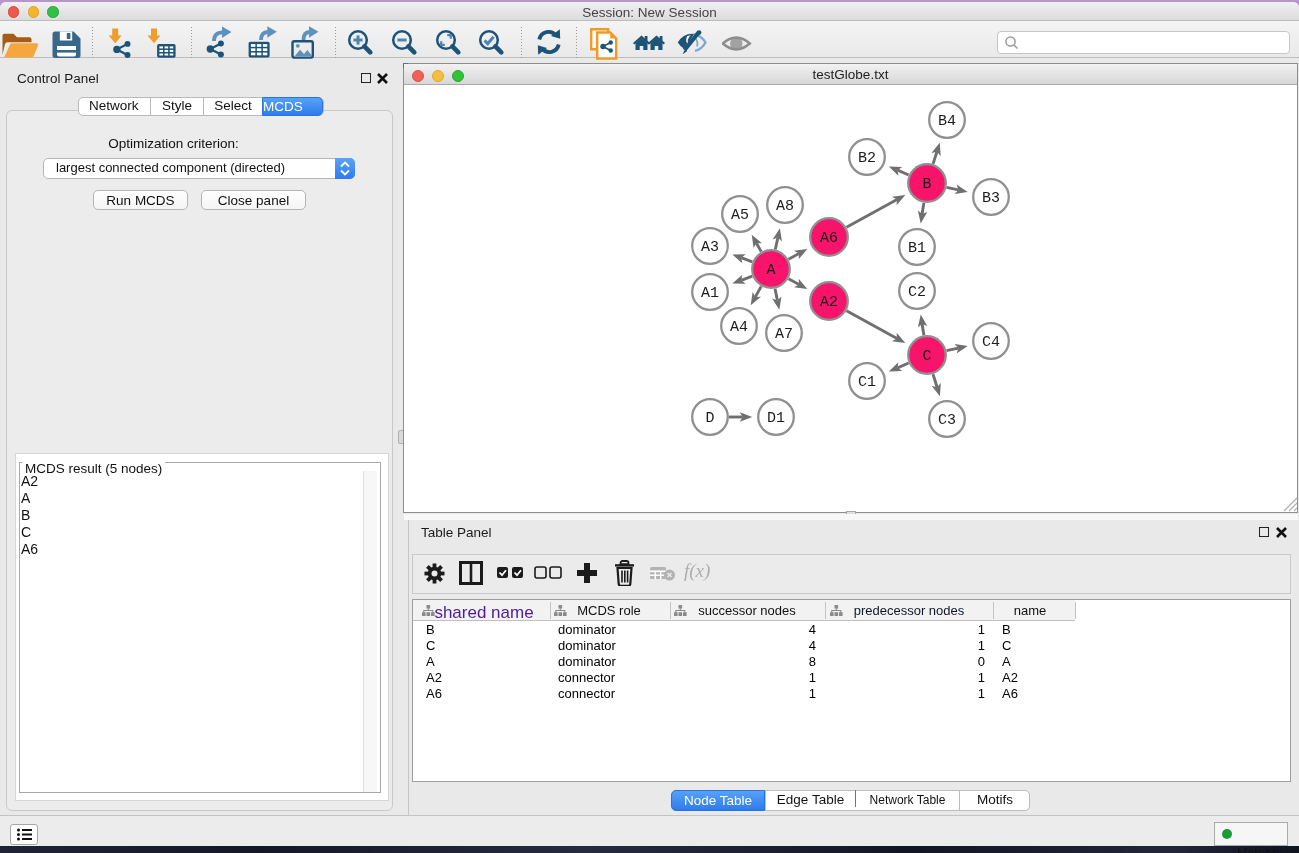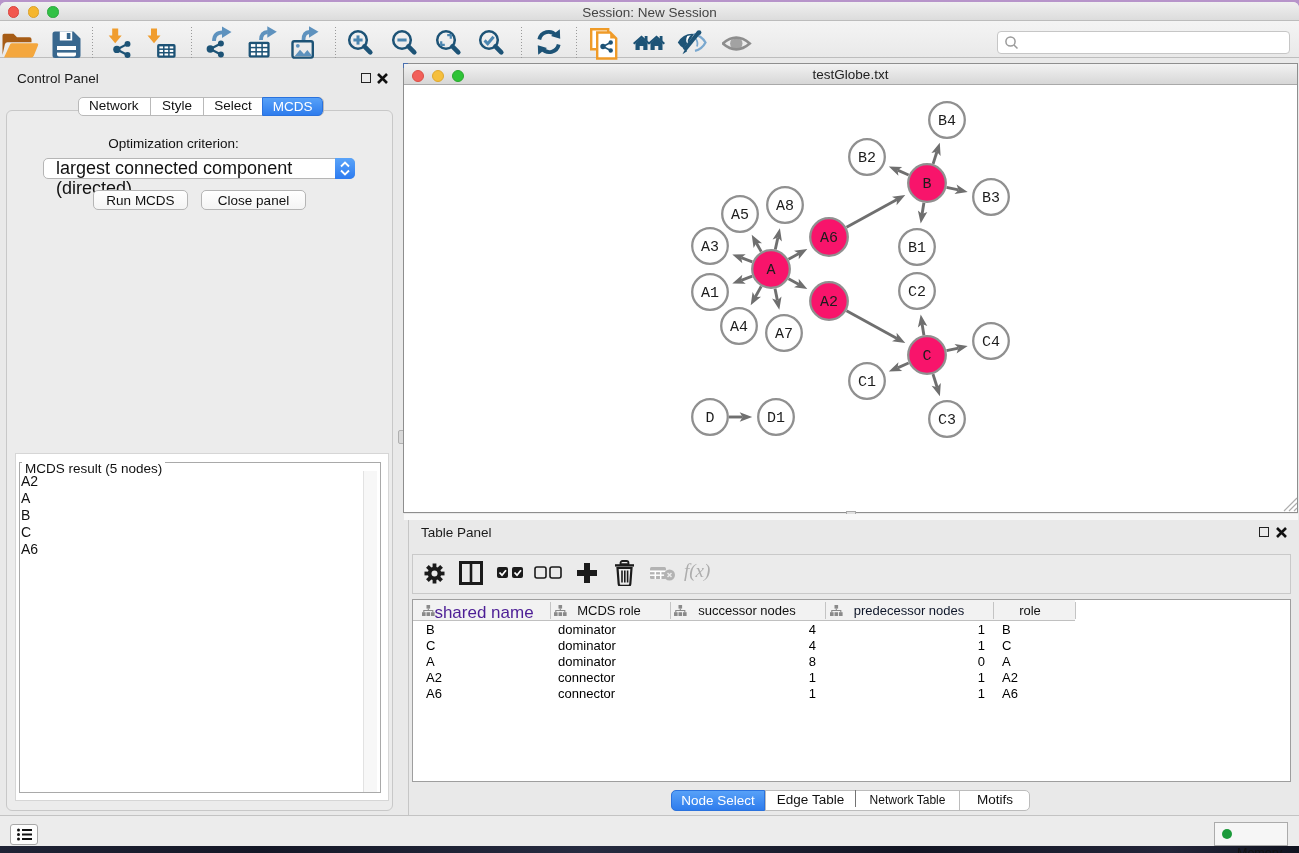--- a/index.html
+++ b/index.html
@@ -148,24 +148,24 @@
 <div class="abs" style="left:17px;top:71px;width:200px;height:18px;font-size:13.5px;color:#1a1a1a;">Control Panel</div>
 <div class="abs" style="left:361px;top:73px;width:10px;height:10px;border:1.6px solid #222;"></div>
 <svg class="abs" style="left:376px;top:72px;" width="13" height="13">
     <path d="M2 2 L11 11 M11 2 L2 11" stroke="#111" stroke-width="2.6"></path>
   </svg>
 <div class="abs" style="left:6px;top:110px;width:387px;height:701px;background:#ececec;border:1px solid #c8c8c8;border-radius:6px;"></div>
 <div class="abs" style="left:77.5px;top:97px;width:246px;height:19px;background:#fff;border:1px solid #b9b9b9;border-radius:5px;"></div>
 <div class="abs" style="left:77.5px;top:97px;width:72.7px;height:19px;line-height:18px;text-align:center;font-size:13.5px;color:#111;">Network</div>
 <div class="abs" style="left:150.2px;top:97px;width:52.8px;height:19px;line-height:18px;text-align:center;font-size:13.5px;color:#111;border-left:1px solid #b9b9b9;">Style</div>
 <div class="abs" style="left:203px;top:97px;width:59px;height:19px;line-height:18px;text-align:center;font-size:13.5px;color:#111;border-left:1px solid #b9b9b9;">Select</div>
-<div class="abs" style="left:262px;top:97px;width:61.4px;height:19px;line-height:18px;text-align:center;font-size:13.5px;color:#111;background:linear-gradient(#57a1f8,#2e7ced);color:#fff;border-radius:0 5px 5px 0;border:1px solid #2a72dd;">MCDS</div>
+<div class="abs" style="left:262px;top:97px;width:61.4px;height:19px;line-height:18px;font-size:13.5px;color:#111;background:linear-gradient(#57a1f8,#2e7ced);color:#fff;border-radius:0 5px 5px 0;border:1px solid #2a72dd;">MCDS</div>
 <div class="abs" style="left:6px;top:136px;width:335px;height:18px;text-align:center;font-size:13.5px;color:#111;">Optimization criterion:</div>
 <div class="abs" style="left:43px;top:158px;width:312px;height:21px;background:#fff;border:1px solid #b5b5b5;border-radius:5px;"></div>
-<div class="abs" style="left:56px;top:158px;width:280px;height:21px;line-height:20px;font-size:18px;color:#111;">largest connected component (directed)</div>
+<div class="abs" style="left:56px;top:158px;width:280px;height:21px;line-height:20px;font-size:13px;color:#111;">largest connected component (directed)</div>
 <div class="abs" style="left:335px;top:158px;width:20px;height:21px;background:linear-gradient(#5aa4f9,#2d7bf0);border-radius:0 5px 5px 0;"></div>
 <svg class="abs" style="left:339px;top:161px;" width="12" height="15">
     <path d="M2 5.5 L6 1.5 L10 5.5" stroke="#fff" stroke-width="1.8" fill="none"></path>
     <path d="M2 9.5 L6 13.5 L10 9.5" stroke="#fff" stroke-width="1.8" fill="none"></path>
   </svg>
 <div class="abs" style="left:93px;top:190px;width:95px;height:20px;background:linear-gradient(#ffffff,#f4f4f4);border:1px solid #b5b5b5;border-radius:5px;line-height:19px;text-align:center;font-size:13.5px;color:#111;">Run MCDS</div>
 <div class="abs" style="left:201px;top:190px;width:105px;height:20px;background:linear-gradient(#ffffff,#f4f4f4);border:1px solid #b5b5b5;border-radius:5px;line-height:19px;text-align:center;font-size:13.5px;color:#111;">Close panel</div>
 <div class="abs" style="left:15px;top:453px;width:374px;height:348px;background:#fff;border:1px solid #d6d6d6;"></div>
 <div class="abs" style="left:19px;top:462px;width:362px;height:331px;border:1px solid #a9a9a9;"></div>
 <div class="abs" style="left:22px;top:455px;height:14px;background:#fff;font-size:13.5px;color:#111;padding:6px 3px;white-space:nowrap;">MCDS result (5 nodes)</div>
@@ -359,21 +359,21 @@
     <rect x="9" y="7.2" width="3.6" height="3.8" fill="#8a8a8a"></rect>
   </svg>
 <div class="abs" style="left:829px;top:603px;width:160px;height:15px;text-align:center;font-size:13px;color:#0f172a;">predecessor nodes</div>
 <svg style="position:absolute;left:830px;top:604.5px;" width="13" height="12">
     <rect x="4.5" y="0" width="3.6" height="3.6" fill="#8a8a8a"></rect>
     <path d="M6.3 3.5 v2 M1.8 7.5 v-2 h9 v2" stroke="#8a8a8a" stroke-width="1.1" fill="none"></path>
     <rect x="0" y="7.2" width="3.6" height="3.8" fill="#8a8a8a"></rect>
     <rect x="4.5" y="7.2" width="3.6" height="3.8" fill="#8a8a8a"></rect>
     <rect x="9" y="7.2" width="3.6" height="3.8" fill="#8a8a8a"></rect>
   </svg>
-<div class="abs" style="left:950px;top:603px;width:160px;height:15px;text-align:center;font-size:13px;color:#111;">role</div>
+<div class="abs" style="left:950px;top:603px;width:160px;height:15px;text-align:center;font-size:13px;color:#111;">name</div>
 <div class="abs" style="left:426px;top:622px;width:80px;height:16px;font-size:13px;color:#000;">B</div>
 <div class="abs" style="left:558px;top:622px;width:90px;height:16px;font-size:13px;color:#000;">dominator</div>
 <div class="abs" style="left:716px;top:622px;width:100px;height:16px;text-align:right;font-size:13px;color:#000;">4</div>
 <div class="abs" style="left:885px;top:622px;width:100px;height:16px;text-align:right;font-size:13px;color:#000;">1</div>
 <div class="abs" style="left:1002px;top:622px;width:60px;height:16px;font-size:13px;color:#000;">B</div>
 <div class="abs" style="left:426px;top:638px;width:80px;height:16px;font-size:13px;color:#000;">C</div>
 <div class="abs" style="left:558px;top:638px;width:90px;height:16px;font-size:13px;color:#000;">dominator</div>
 <div class="abs" style="left:716px;top:638px;width:100px;height:16px;text-align:right;font-size:13px;color:#000;">4</div>
 <div class="abs" style="left:885px;top:638px;width:100px;height:16px;text-align:right;font-size:13px;color:#000;">1</div>
 <div class="abs" style="left:1002px;top:638px;width:60px;height:16px;font-size:13px;color:#000;">C</div>
@@ -386,21 +386,21 @@
 <div class="abs" style="left:558px;top:670px;width:90px;height:16px;font-size:13px;color:#000;">connector</div>
 <div class="abs" style="left:716px;top:670px;width:100px;height:16px;text-align:right;font-size:13px;color:#000;">1</div>
 <div class="abs" style="left:885px;top:670px;width:100px;height:16px;text-align:right;font-size:13px;color:#000;">1</div>
 <div class="abs" style="left:1002px;top:670px;width:60px;height:16px;font-size:13px;color:#000;">A2</div>
 <div class="abs" style="left:426px;top:686px;width:80px;height:16px;font-size:13px;color:#000;">A6</div>
 <div class="abs" style="left:558px;top:686px;width:90px;height:16px;font-size:13px;color:#000;">connector</div>
 <div class="abs" style="left:716px;top:686px;width:100px;height:16px;text-align:right;font-size:13px;color:#000;">1</div>
 <div class="abs" style="left:885px;top:686px;width:100px;height:16px;text-align:right;font-size:13px;color:#000;">1</div>
 <div class="abs" style="left:1002px;top:686px;width:60px;height:16px;font-size:13px;color:#000;">A6</div>
 <div class="abs" style="left:671px;top:790px;width:359px;height:21px;background:#fff;border:1px solid #bcbcbc;border-radius:5px;"></div>
-<div class="abs" style="left:671px;top:790px;width:94px;height:21px;line-height:20px;text-align:center;font-size:13.5px;color:#111;background:linear-gradient(#57a1f8,#2e7ced);color:#fff;border-radius:5px 0 0 5px;border:1px solid #2a72dd;">Node Select</div>
+<div class="abs" style="left:671px;top:790px;width:94px;height:21px;line-height:20px;text-align:center;font-size:13.5px;color:#111;background:linear-gradient(#57a1f8,#2e7ced);color:#fff;border-radius:5px 0 0 5px;border:1px solid #2a72dd;">Node Table</div>
 <div class="abs" style="left:765px;top:790px;width:90px;height:21px;line-height:20px;text-align:center;font-size:13.5px;color:#111;border-left:1px solid #bcbcbc;">Edge Table</div>
 <div class="abs" style="left:855px;top:790px;width:104px;height:17px;line-height:20px;text-align:center;font-size:12px;color:#111;border-left:1px solid #737373;">Network Table</div>
 <div class="abs" style="left:959px;top:790px;width:71px;height:21px;line-height:20px;text-align:center;font-size:13.5px;color:#111;border-left:1px solid #bcbcbc;">Motifs</div>
 <div class="abs" style="left:0;top:815px;width:1299px;height:31px;background:#ececec;border-top:1px solid #c3c3c3;"></div>
 <div class="abs" style="left:10px;top:824px;width:28px;height:21px;background:#fdfdfd;border:1px solid #a8a8a8;border-radius:3px;"></div>
 <svg class="abs" style="left:17px;top:828px;" width="16" height="13">
     <circle cx="1.5" cy="2" r="1.5" fill="#111"></circle>
     <circle cx="1.5" cy="6.5" r="1.5" fill="#111"></circle>
     <circle cx="1.5" cy="11" r="1.5" fill="#111"></circle>
     <line x1="5" y1="2" x2="15" y2="2" stroke="#111" stroke-width="2"></line>

